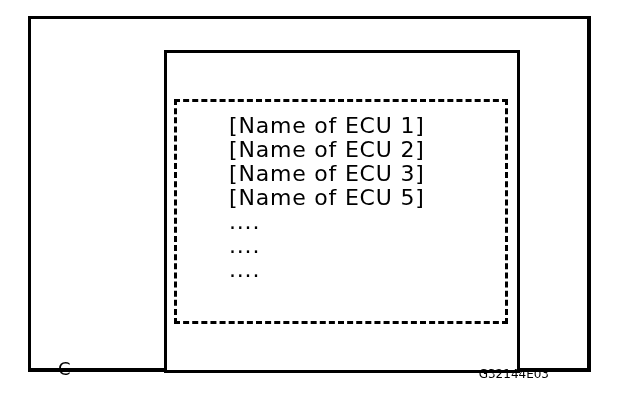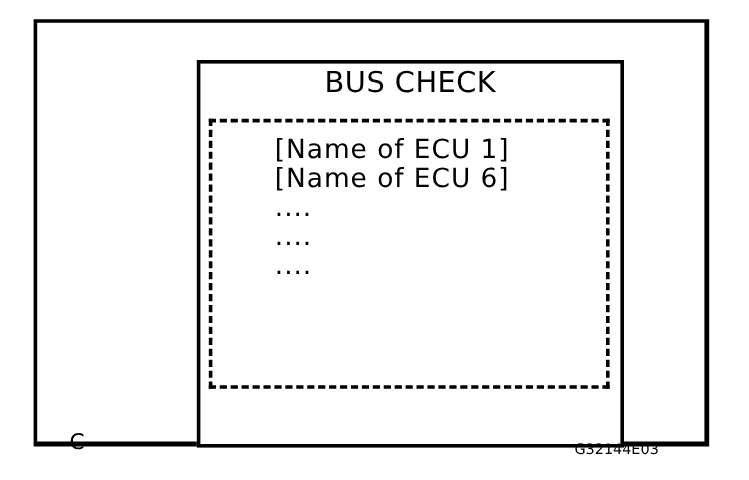--- a/index.html
+++ b/index.html
@@ -94,24 +94,25 @@
     line-height: 16px;
     white-space: nowrap;
   }
 </style>
 </head>
 <body>
 
 <div class="stage">
   <div class="outer-frame">
     <div class="screen">
-      <div class="screen-title">BUS CHECK</div>
       <div class="ecu-list-box">
         <div class="ecu-row">[Name of ECU 1]</div>
-        <div class="ecu-row">[Name of ECU 6]</div>
+        <div class="ecu-row">[Name of ECU 2]</div>
+        <div class="ecu-row">[Name of ECU 3]</div>
+        <div class="ecu-row">[Name of ECU 5]</div>
         <div class="ecu-row">....</div>
         <div class="ecu-row">....</div>
         <div class="ecu-row">....</div>
       </div>
     </div>
     <div class="corner-label">C</div>
     <div class="figure-code">G32144E03</div>
   </div>
 </div>
 

